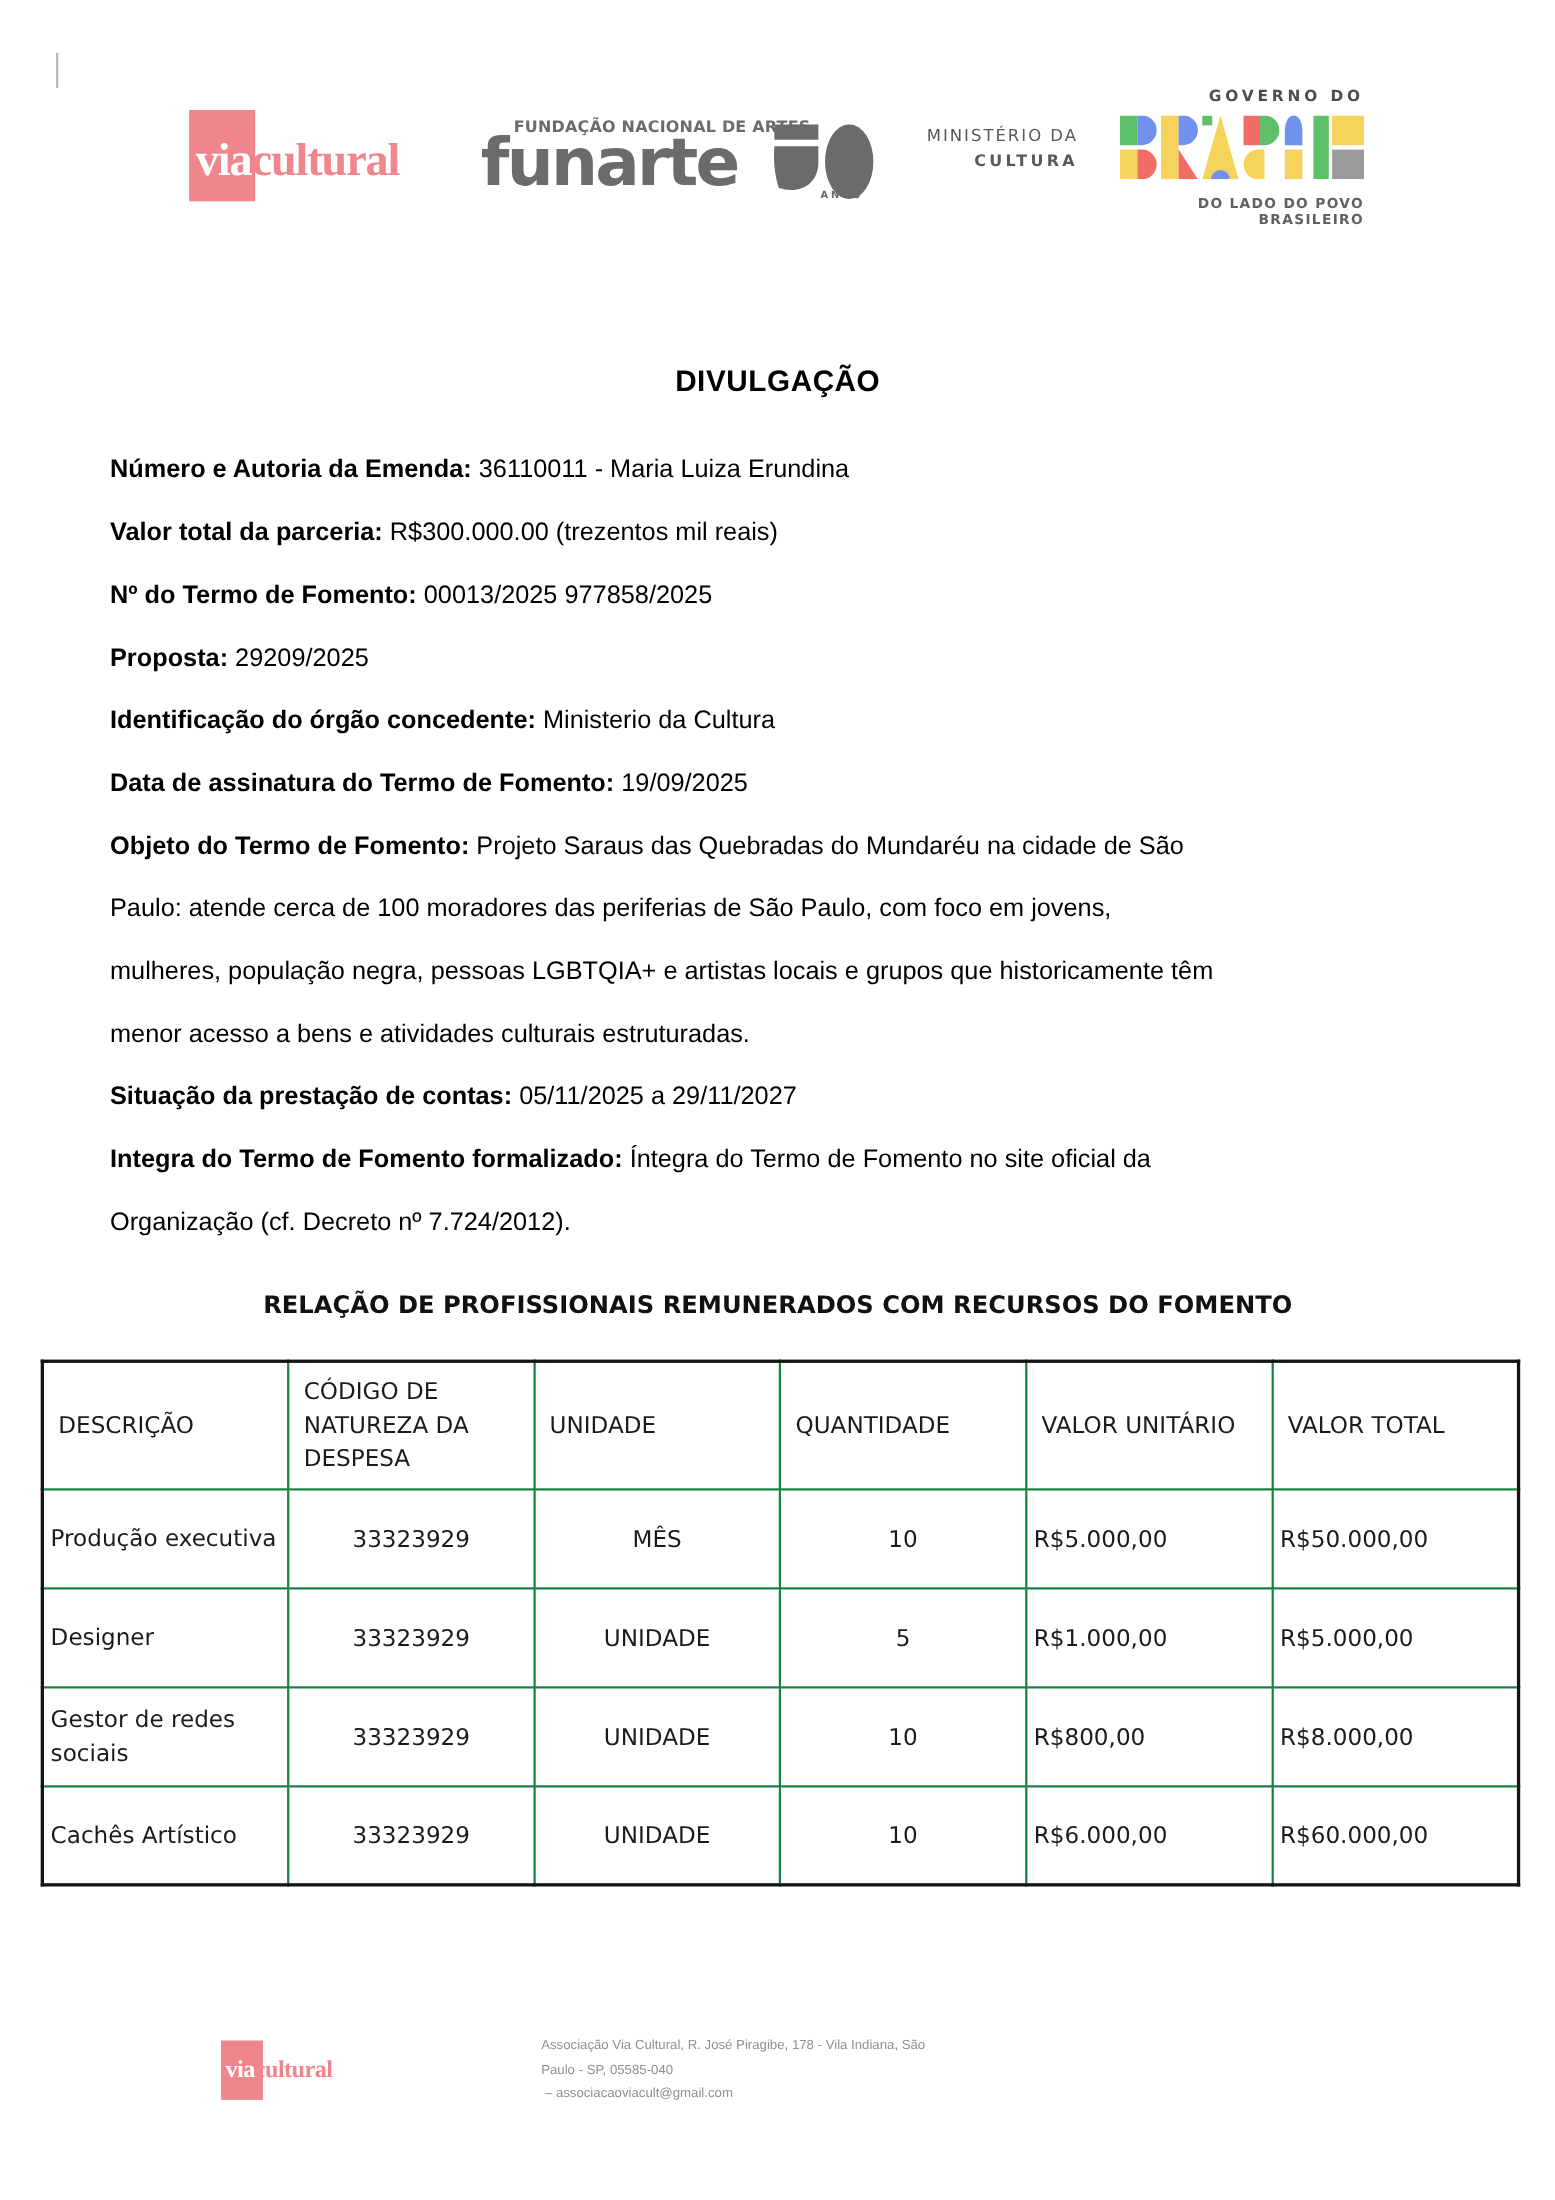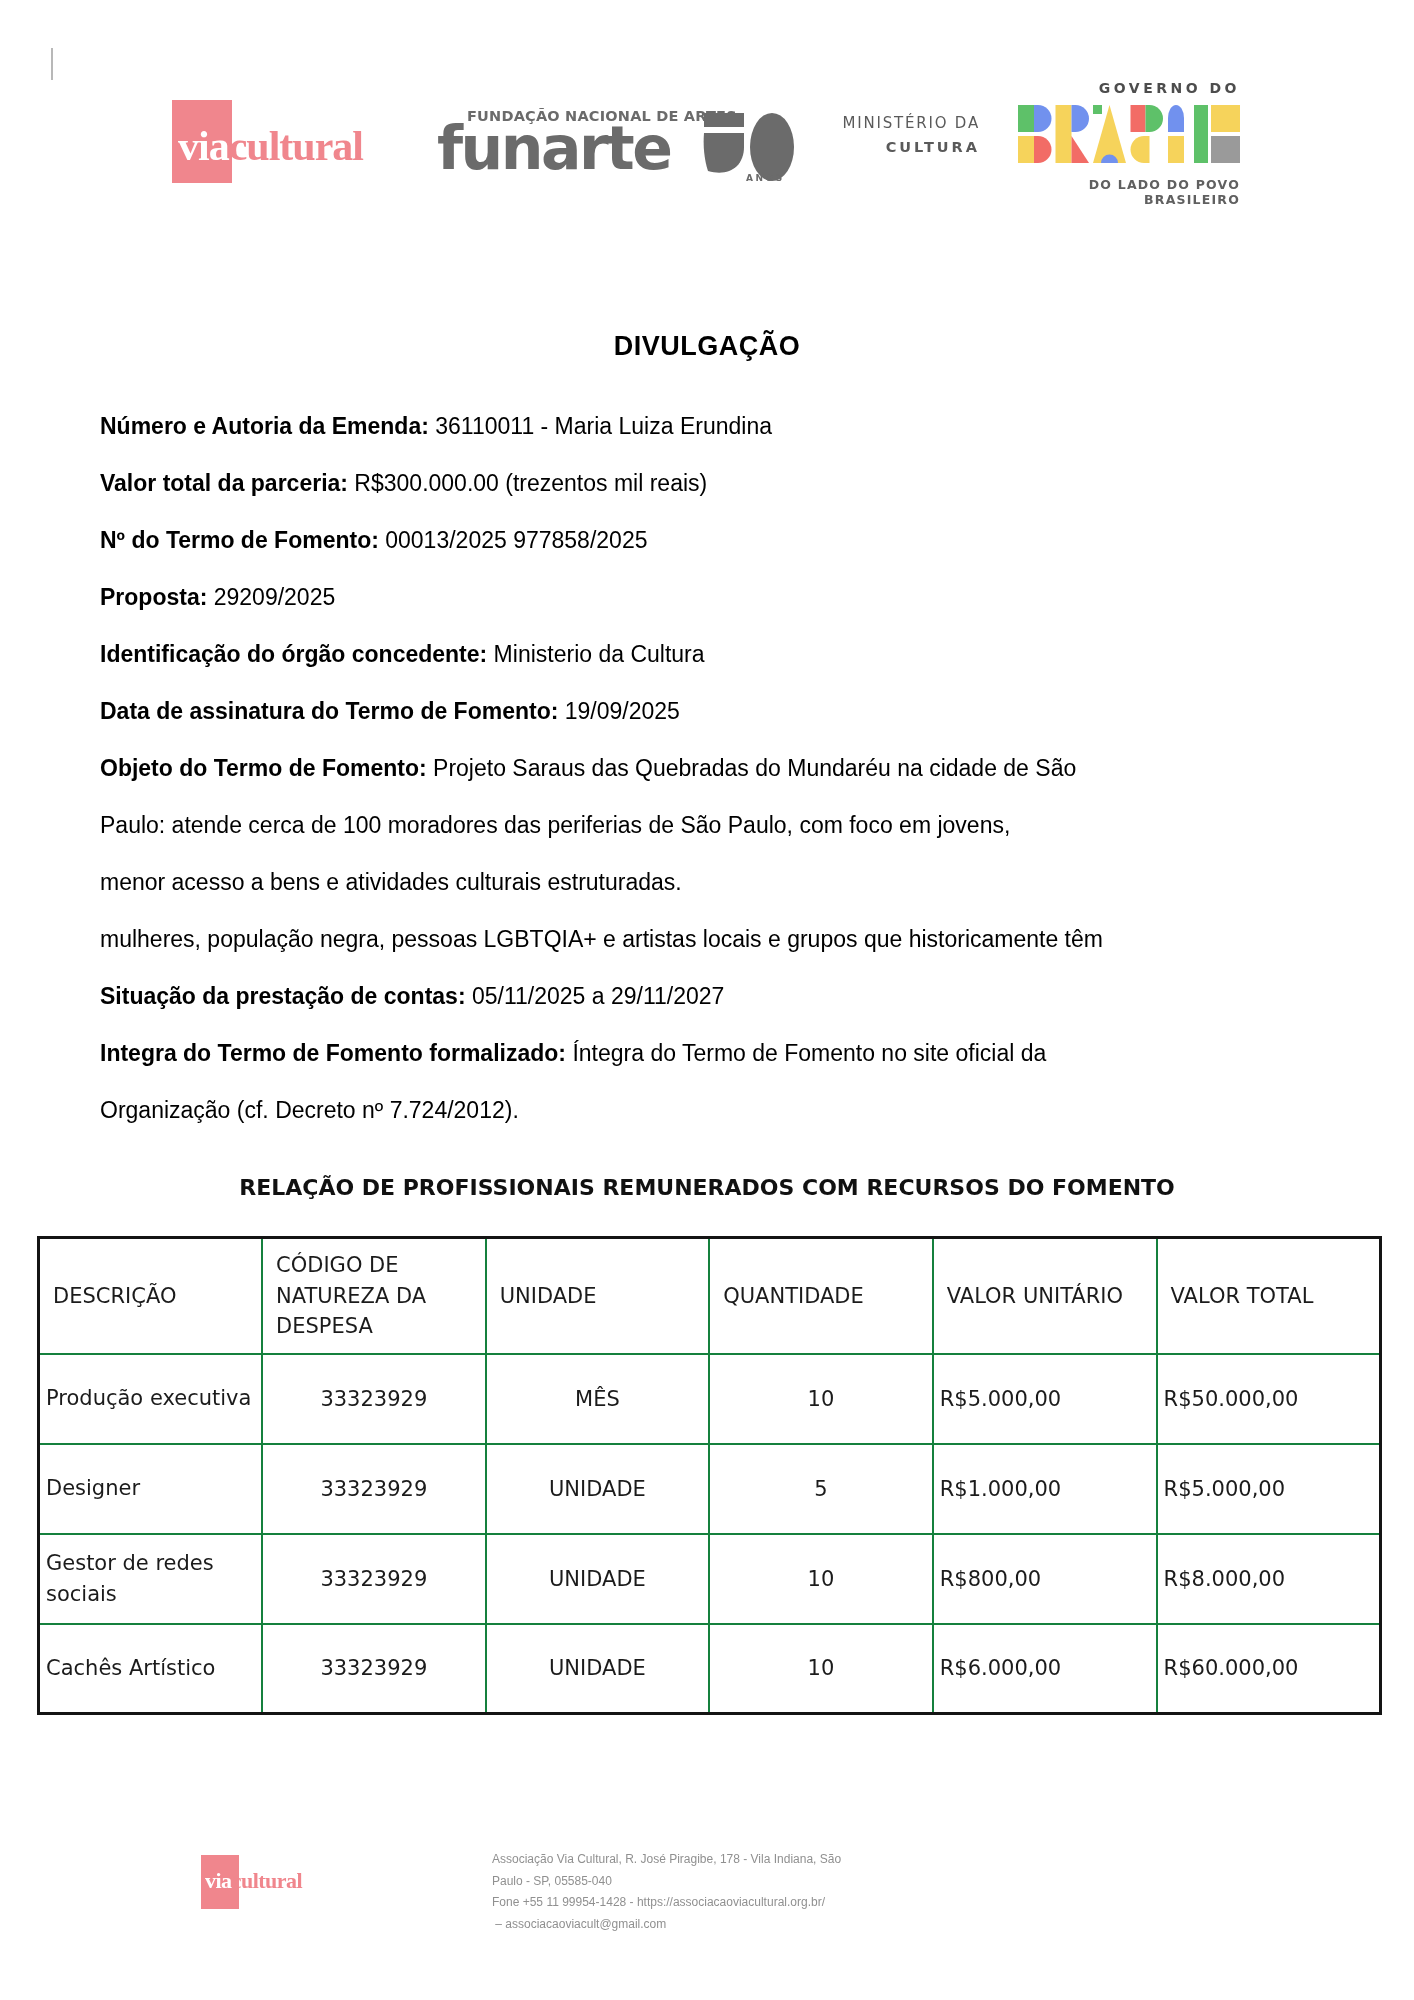--- a/index.html
+++ b/index.html
@@ -175,23 +175,23 @@
     <div class="body-line"><b>Proposta:</b><span> 29209/2025</span></div>
 
     <div class="body-line"><b>Identificação do órgão concedente:</b><span> Ministerio da Cultura</span></div>
 
     <div class="body-line"><b>Data de assinatura do Termo de Fomento:</b><span> 19/09/2025</span></div>
 
     <div class="body-line"><b>Objeto do Termo de Fomento:</b><span> Projeto Saraus das Quebradas do Mundaréu na cidade de São</span></div>
 
     <div class="body-line"><b></b><span>Paulo: atende cerca de 100 moradores das periferias de São Paulo, com foco em jovens,</span></div>
 
+    <div class="body-line"><b></b><span>mulheres, população negra, pessoas LGBTQIA+ e artistas locais e grupos que historicamente têm</span></div>
+
     <div class="body-line"><b></b><span>menor acesso a bens e atividades culturais estruturadas.</span></div>
-
-    <div class="body-line"><b></b><span>mulheres, população negra, pessoas LGBTQIA+ e artistas locais e grupos que historicamente têm</span></div>
 
     <div class="body-line"><b>Situação da prestação de contas:</b><span> 05/11/2025 a 29/11/2027</span></div>
 
     <div class="body-line"><b>Integra do Termo de Fomento formalizado:</b><span> Íntegra do Termo de Fomento no site oficial da</span></div>
 
     <div class="body-line"><b></b><span>Organização (cf. Decreto nº 7.724/2012).</span></div>
   </div>
 
 <div class="abs table-heading">RELAÇÃO DE PROFISSIONAIS REMUNERADOS COM RECURSOS DO FOMENTO</div>
 
@@ -260,16 +260,15 @@
   <div class="vc-rect-sm"></div>
   <div class="vc-text-sm"><span class="via">via</span><span class="cult">cultural</span></div>
 </div>
 
 <div class="abs footer-lines">
 
     <div class="footer-line">Associação Via Cultural, R. José Piragibe, 178 - Vila Indiana, São</div>
 
     <div class="footer-line">Paulo - SP, 05585-040</div>
 
-    <div class="footer-line">Fone +55 11 99954-1428 - https://associacaoviacultural.org.br/</div>
 
     <div class="footer-line"> – associacaoviacult@gmail.com</div>
   </div>
 
 </body></html>

